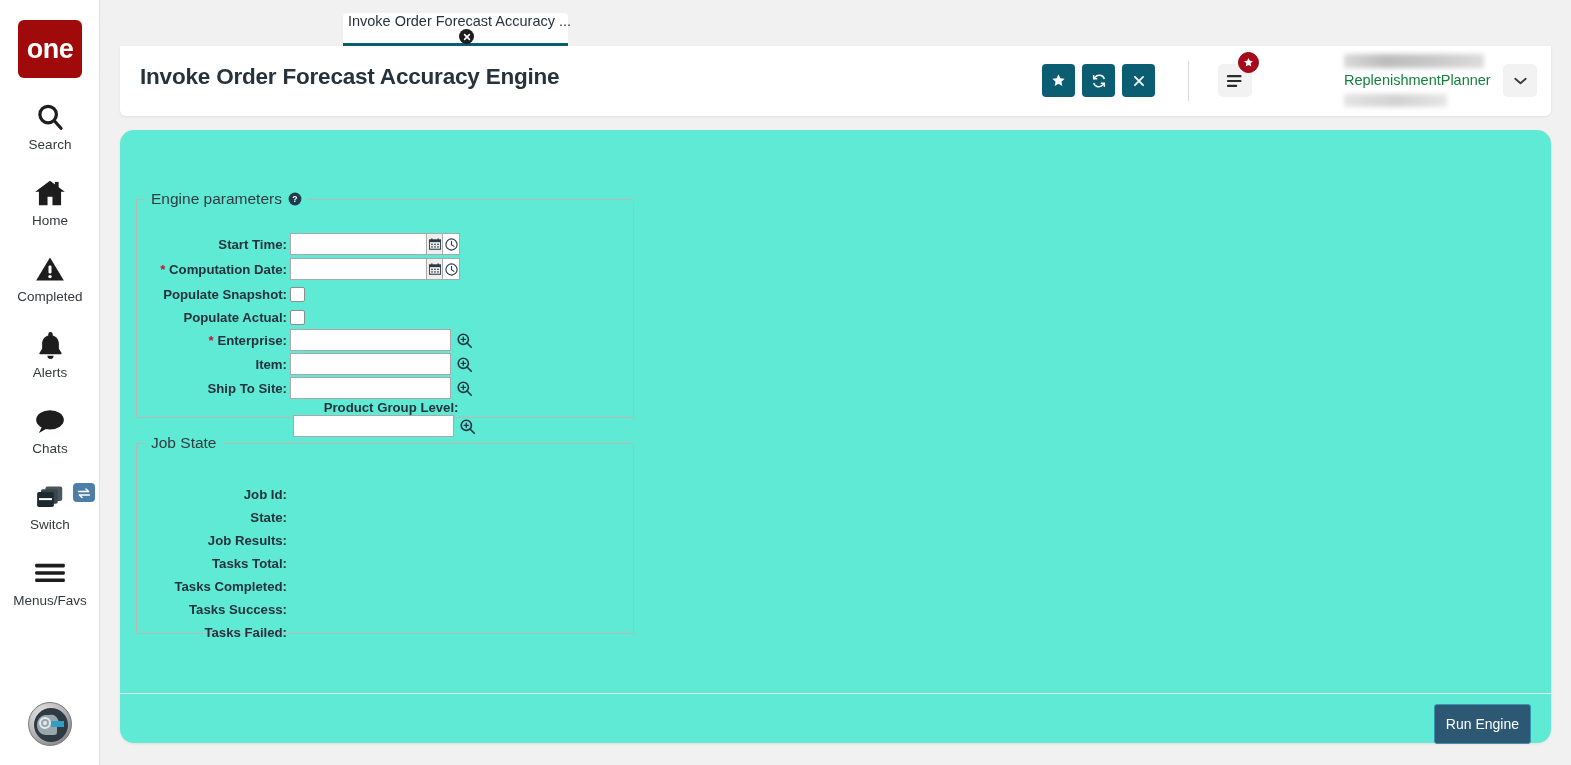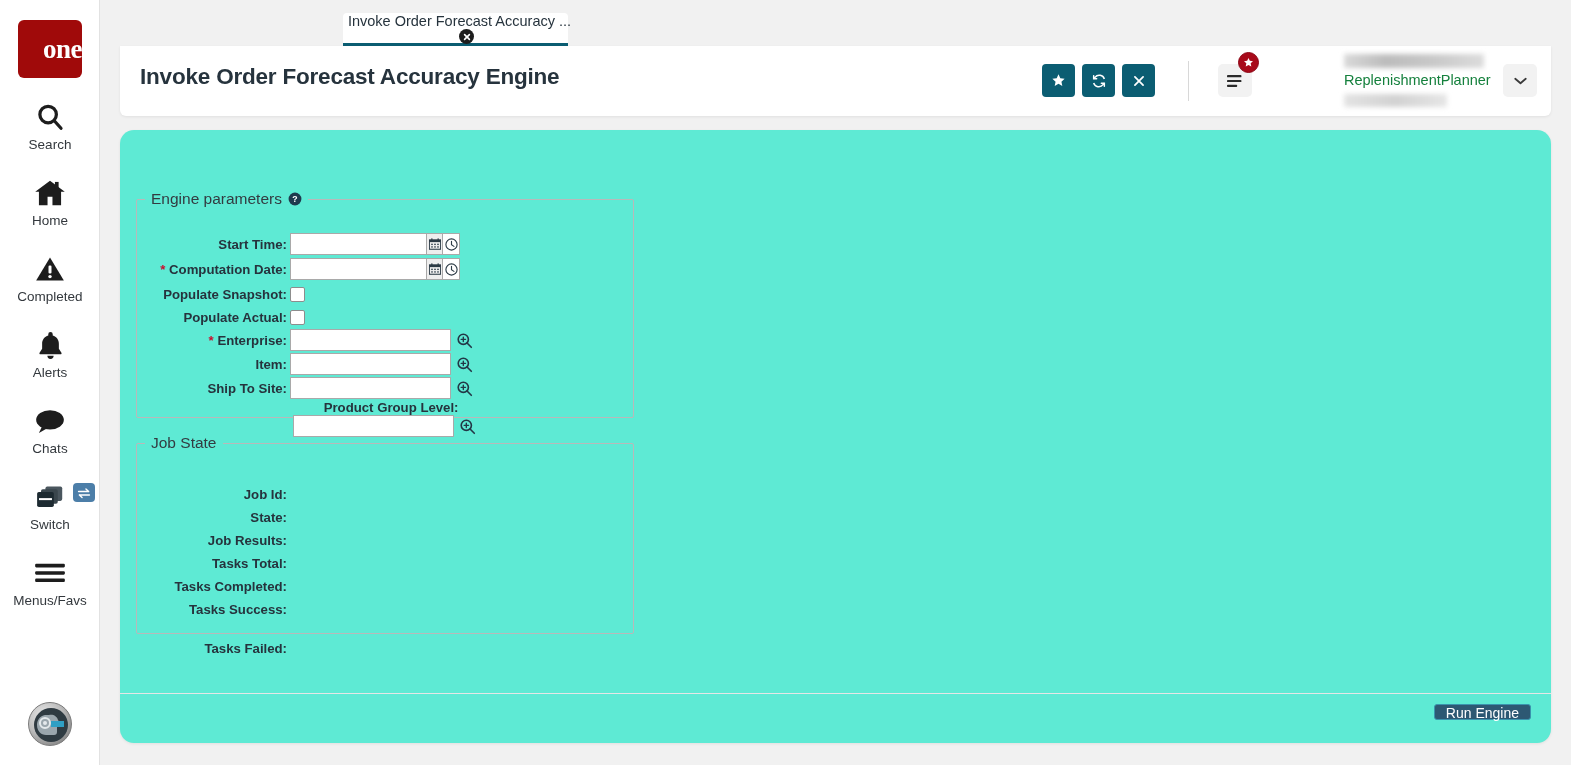--- a/index.html
+++ b/index.html
@@ -17,21 +17,21 @@
     width: 100px; height: 765px;
     background: #ffffff;
     border-right: 1px solid #e2e2e2;
     z-index: 20;
   }
   #brand-logo {
     position: absolute; left: 18px; top: 20px;
     width: 64px; height: 58px;
     background: #a00a0a;
     border-radius: 6px;
-    display: flex; align-items: center; justify-content: flex-end; font-family: Liberation Serif, serif;
+    display: flex; align-items: center; justify-content: center;
   }
   #brand-logo .txt {
     color: #fff; font-size: 27px; font-weight: 700;
     letter-spacing: -0.5px; line-height: 1;
   }
   .nav-item {
     position: absolute; left: 0; width: 100px;
     text-align: center; cursor: pointer;
   }
   .nav-icon {
@@ -153,21 +153,21 @@
     box-shadow: 0 1px 3px rgba(0,0,0,0.07);
   }
   #content-body { position: absolute; left: 0; top: 0; right: 0; height: 563px; }
   #footer-bar {
     position: absolute; left: 0; bottom: 0;
     width: 100%; height: 50px;
     border-top: 1px solid #e6e6e6;
   }
   #run-engine-btn {
     position: absolute; right: 20px; top: 10px;
-    height: 16px; padding: 0 11px;
+    height: 40px; padding: 0 11px;
     background: #2d5873; color: #ffffff;
     border: 1px solid #3a93ad; border-radius: 3px;
     font-size: 14px; font-family: "Liberation Sans", sans-serif;
     cursor: pointer;
   }
 
   
   fieldset {
     position: absolute;
     border: 1px solid #b9b9b9;
@@ -532,21 +532,21 @@
             <span class="jvalue"></span>
           </div>
           <div class="frow" style="top: 122px;">
             <span class="jlabel">Tasks Completed:</span>
             <span class="jvalue"></span>
           </div>
           <div class="frow" style="top: 145px;">
             <span class="jlabel">Tasks Success:</span>
             <span class="jvalue"></span>
           </div>
-          <div class="frow" style="top: 184px; align-items: center;">
+          <div class="frow" style="top: 168px; align-items: center;">
             <span class="jlabel">Tasks Failed:</span>
             <span class="jvalue"></span>
           </div>
         </div>
     </fieldset>
 
   </div>
 
   <div id="footer-bar">
     <button id="run-engine-btn">Run Engine</button>

